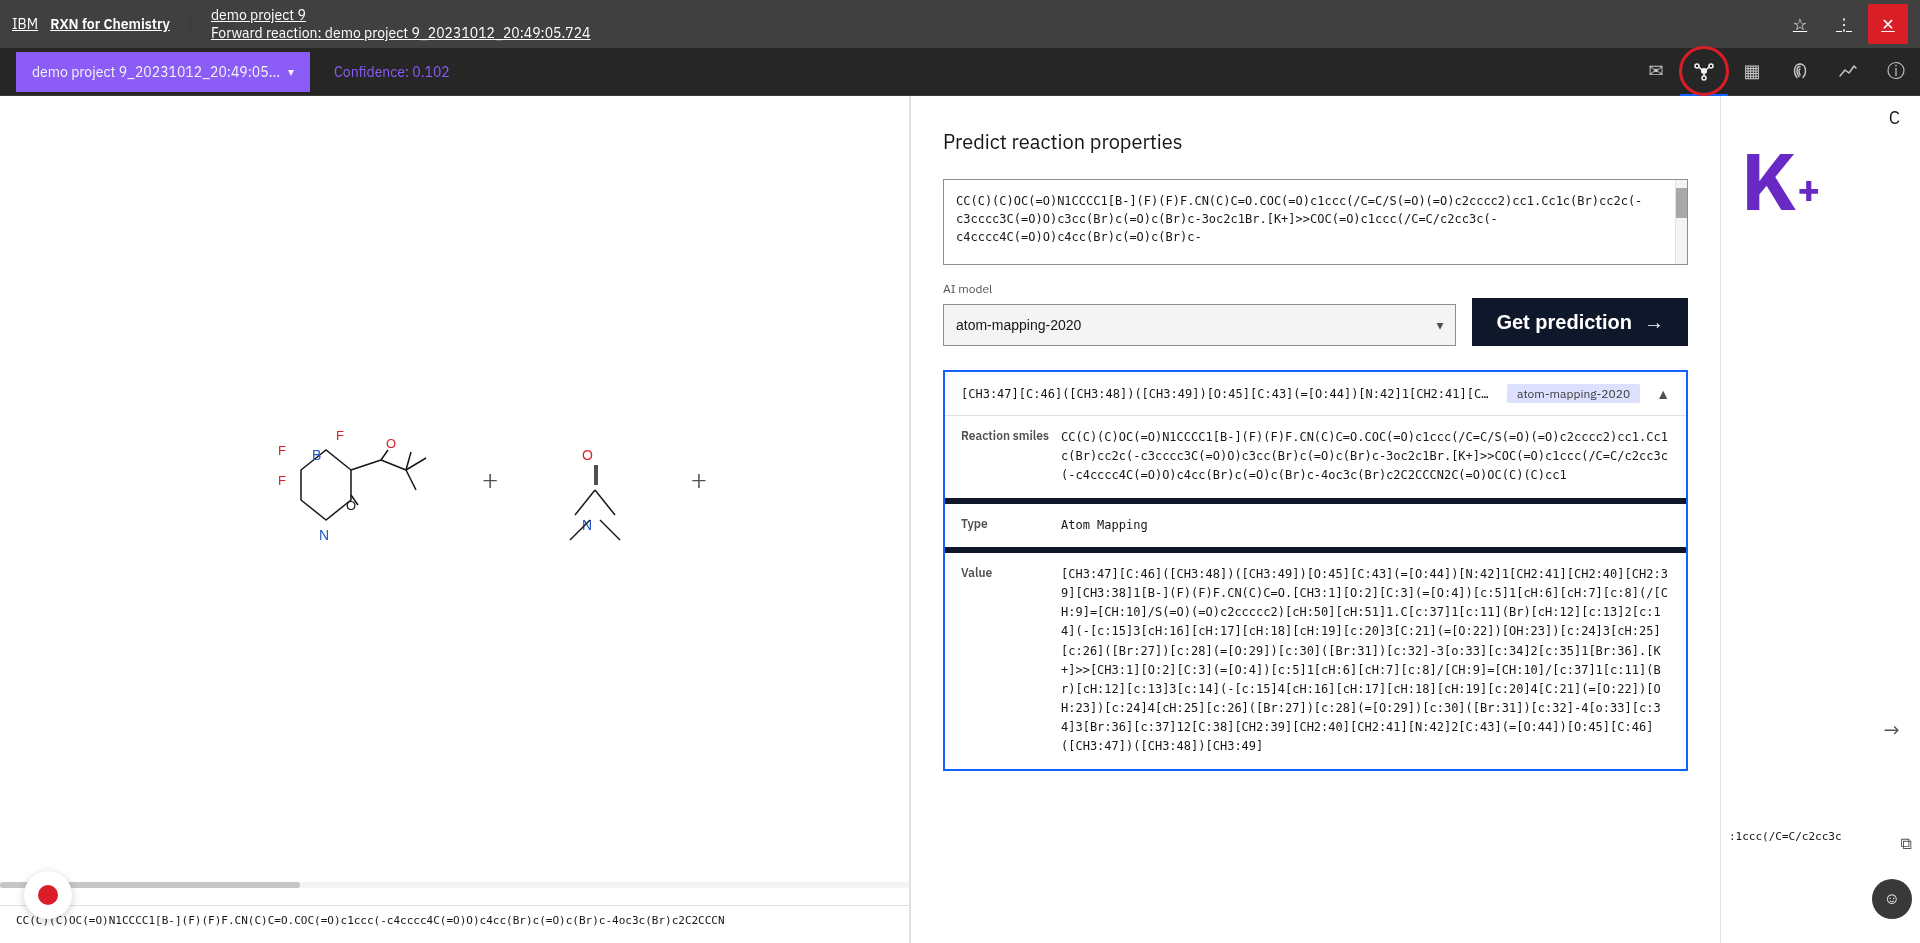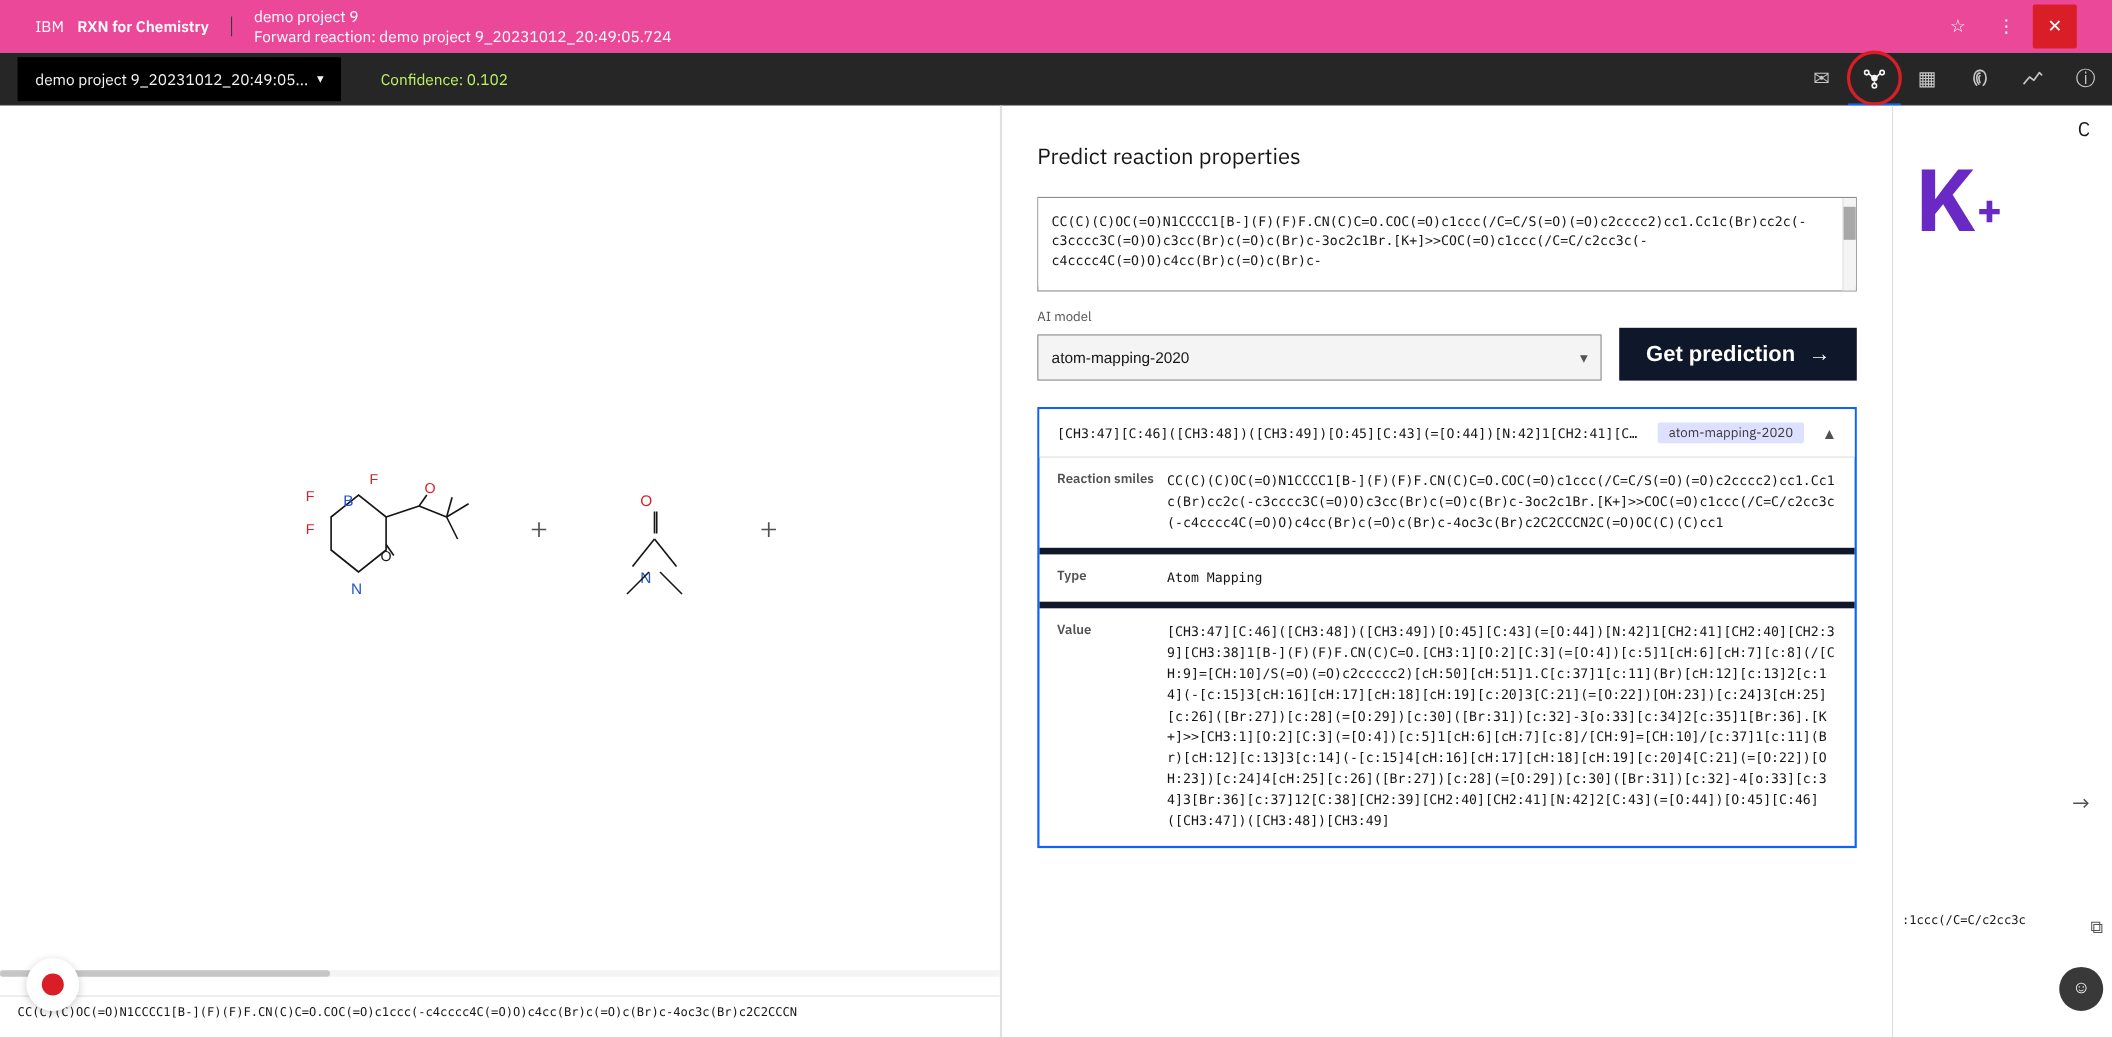--- a/index.html
+++ b/index.html
@@ -1,26 +1,27 @@
 <!DOCTYPE html>
 <html><head>
   <meta charset="utf-8">
   <style>
     * { box-sizing: border-box; margin: 0; padding: 0; }
     body { font-family: 'IBM Plex Sans', Arial, sans-serif; background: #f4f4f4; width: 1920px; height: 943px; overflow: hidden; font-size: 14px; }
 
     
     .top-bar {
-      background: #ec4899;
+      background: #404040;
       color: #fff;
       height: 48px;
       display: flex;
       align-items: center;
-      padding: 0 32px;
+      padding: 0 12px;
       gap: 0;
+      text-decoration: underline;
     }
     .top-bar-brand {
       display: flex;
       align-items: center;
       gap: 8px;
       font-size: 14px;
       font-weight: 600;
       color: #fff;
       padding-right: 20px;
       border-right: 1px solid #393939;
@@ -62,30 +63,30 @@
       align-items: center;
       padding: 0 0 0 16px;
       border-bottom: 1px solid #393939;
     }
     .sub-bar-title {
       display: flex;
       align-items: center;
       gap: 8px;
       color: #f4f4f4;
       font-size: 14px;
-      background: #000000;
+      background: #8b5cf6;
       height: 40px;
       padding: 0 16px;
       cursor: pointer;
     }
     .sub-bar-title .chevron-down { font-size: 12px; }
     .sub-bar-confidence {
-      color: #bef264;
+      color: #8b5cf6;
       font-size: 14px;
-      padding-left: 36px;
+      padding-left: 24px;
     }
     .sub-bar-actions {
       margin-left: auto;
       display: flex;
       align-items: center;
       height: 48px;
     }
     .sub-bar-action-btn {
       background: none;
       border: none;

